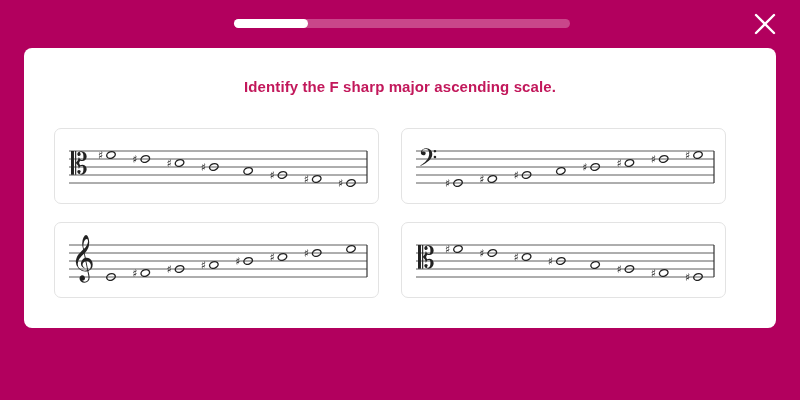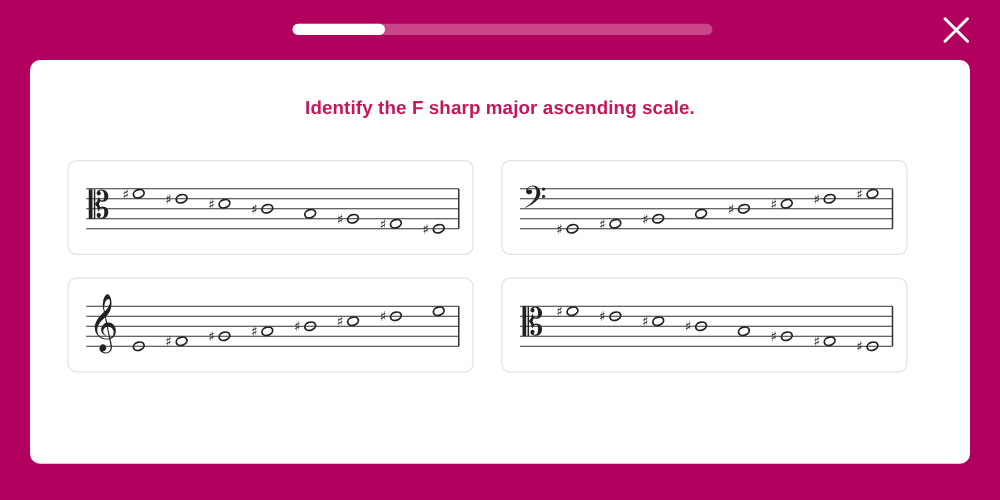--- a/index.html
+++ b/index.html
@@ -53,21 +53,21 @@
     cursor: pointer;
   }
   .close-btn svg { display: block; }
 
   
   .card {
     position: absolute;
     top: 48px;
     left: 24px;
     width: 752px;
-    height: 323px;
+    height: 280px;
     background: #ffffff;
     border-radius: 8px;
   }
   .prompt {
     position: absolute;
     top: 30px;
     left: 0;
     width: 752px;
     text-align: center;
     color: #c2185b;

